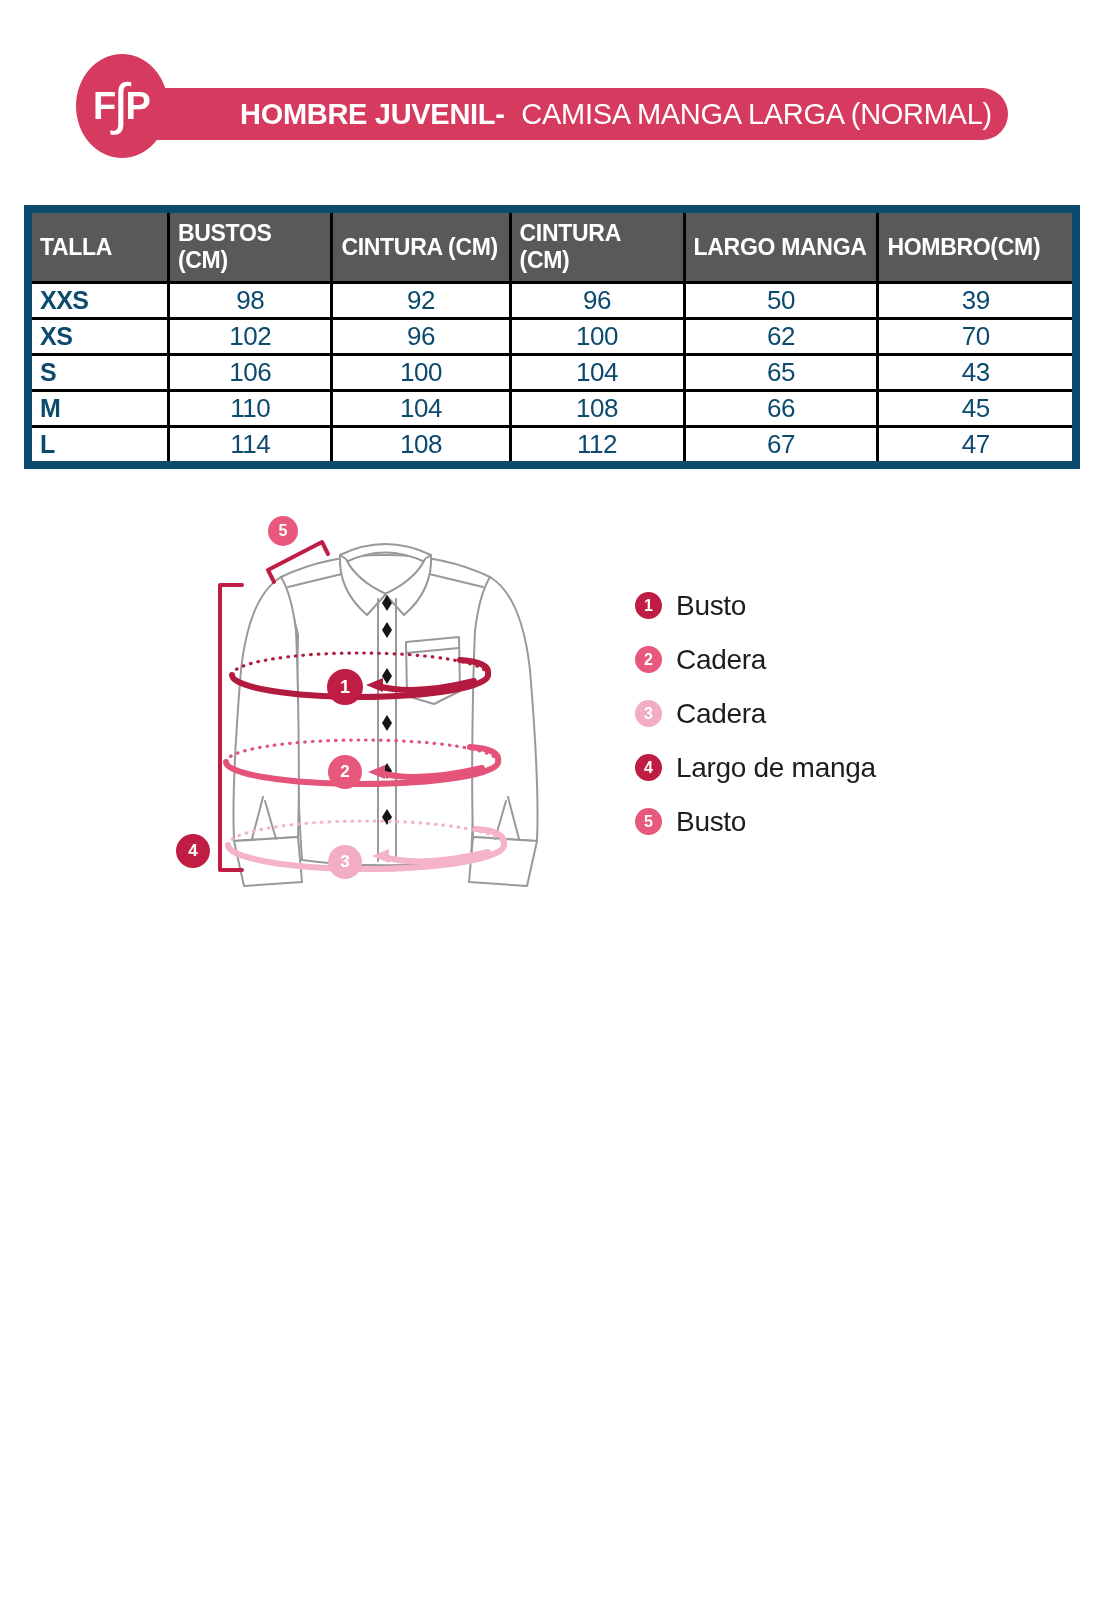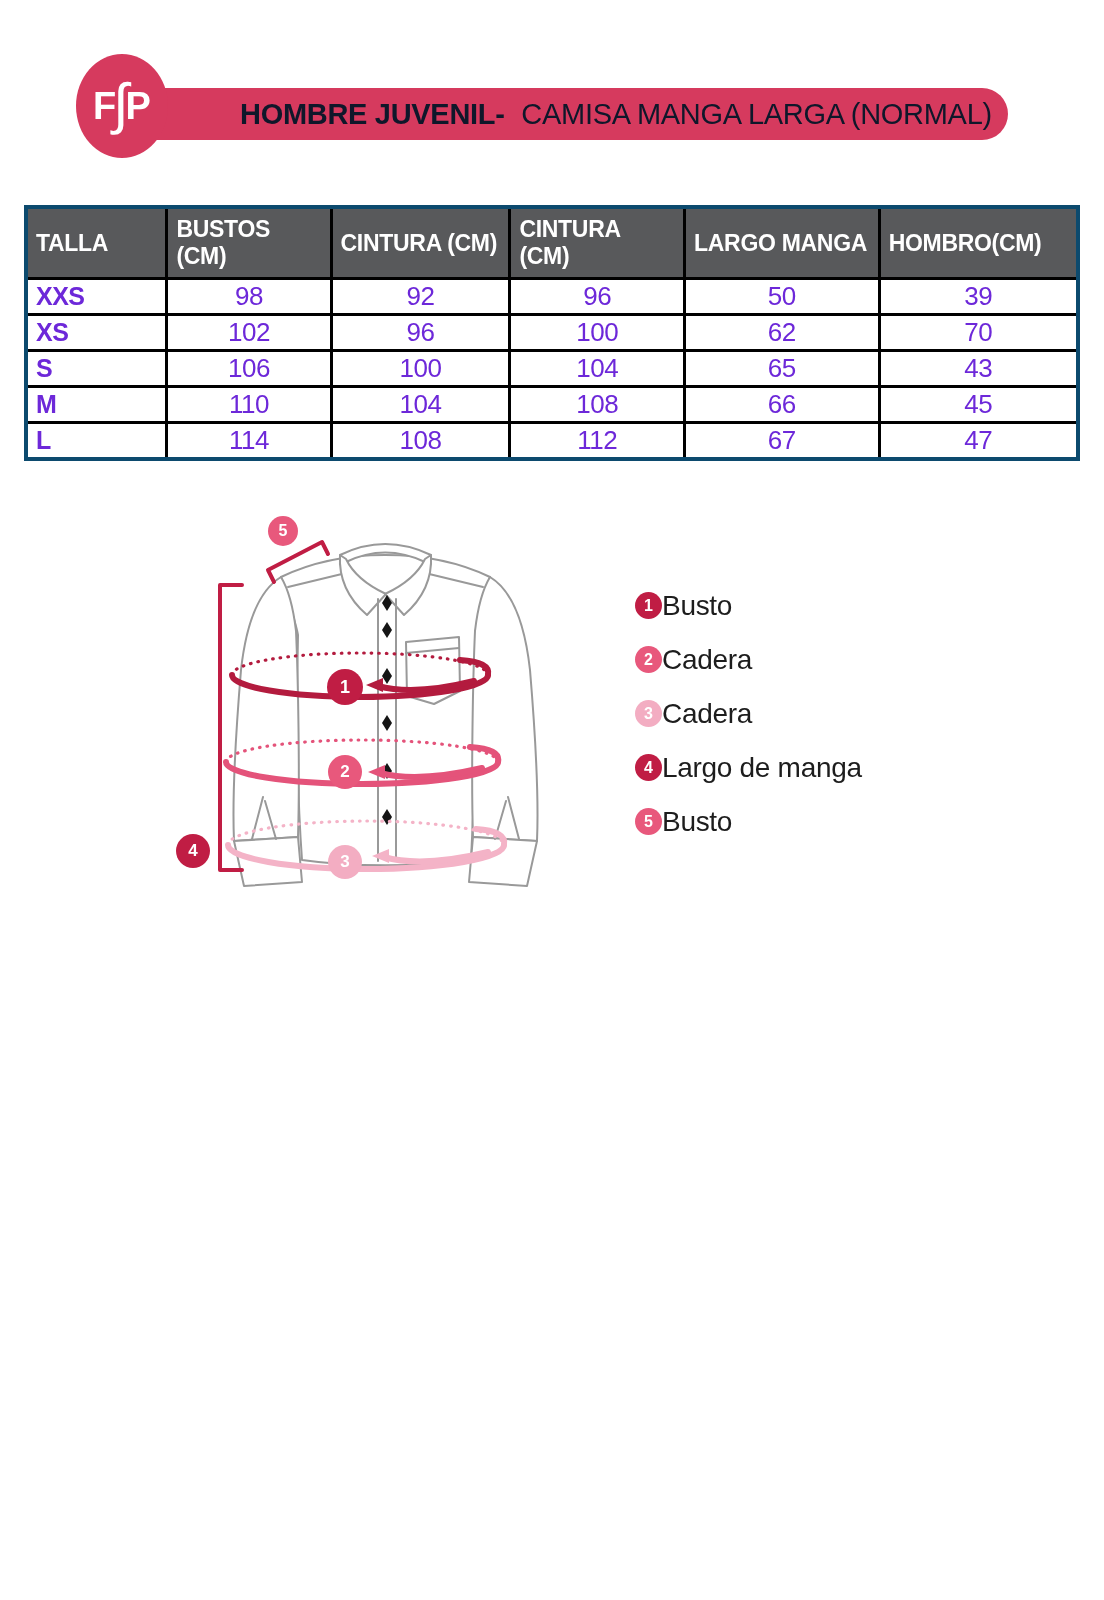--- a/index.html
+++ b/index.html
@@ -3,35 +3,35 @@
 <meta charset="utf-8">
 <style>
   html,body{margin:0;padding:0;background:#fff;}
   .page{position:relative;width:1104px;height:1600px;background:#fff;overflow:hidden;
         font-family:"Liberation Sans",sans-serif;}
 
   
   .brand-bar{position:absolute;left:118px;top:88px;width:890px;height:52px;
              background:var(--accent,#d63a5e);border-radius:26px;
              display:flex;align-items:center;}
-  .brand-title{margin-left:122px;color:#0f172a;font-size:29px;letter-spacing:-0.3px;white-space:nowrap;}
+  .brand-title{margin-left:122px;color:#ffffff;font-size:29px;letter-spacing:-0.3px;white-space:nowrap;}
   .brand-title .t-bold{font-weight:700;}
   .brand-title .t-reg{font-weight:400;margin-left:9px;}
   .brand-logo{position:absolute;left:76px;top:54px;width:92px;height:104px;border-radius:50%;
               background:var(--accent,#d63a5e);display:flex;align-items:center;justify-content:center;
               color:#fff;z-index:2;}
   .brand-logo .lf,.brand-logo .lp{font-size:38px;font-weight:700;}
   .brand-logo .ls{font-size:56px;font-weight:400;margin:0 -3px 6px -3px;}
 
   
   table.size-table{position:absolute;left:24px;top:205px;width:1056px;
-                   border-collapse:collapse;border:4px solid #0c4a6e;table-layout:fixed;}
+                   border-collapse:collapse;border:8px solid #0c4a6e;table-layout:fixed;}
   .size-table th{background:var(--table-header-bg,#58595b);color:#fff;font-size:23px;font-weight:700;
                  text-align:left;padding:7px 8px;border:3px solid #000;letter-spacing:-0.3px;}
-  .size-table td{font-size:26px;color:#6d28d9;text-align:center;height:30px;padding:1px 0;
+  .size-table td{font-size:26px;color:#0c4a6e;text-align:center;height:30px;padding:1px 0;
                  border:3px solid #000;letter-spacing:-0.5px;}
   .size-table td.size-cell{text-align:left;font-weight:700;padding-left:8px;font-size:25px;}
   col.c0{width:13.4%}col.c1{width:15.6%}col.c2{width:17.0%}
   col.c3{width:16.6%}col.c4{width:18.5%}col.c5{width:18.9%}
 
   
   .diagram{position:absolute;left:150px;top:495px;width:470px;height:400px;}
   .diagram svg{position:absolute;left:0;top:0;}
   .ln{fill:none;stroke:var(--line-gray,#999);stroke-width:2;stroke-linejoin:round;stroke-linecap:round;}
   .lnf{fill:#fff;stroke:var(--line-gray,#999);stroke-width:2;stroke-linejoin:round;}
@@ -56,21 +56,21 @@
   .b2{left:178px;top:260px;width:34px;height:34px;font-size:17px;}
   .b3{left:178px;top:350px;width:34px;height:34px;font-size:17px;}
   .b4{left:26px;top:339px;width:34px;height:34px;font-size:17px;}
   .b5{left:118px;top:21px;width:30px;height:30px;font-size:16px;}
 
   
   .legend{position:absolute;left:635px;top:592px;list-style:none;margin:0;padding:0;}
   .legend li{display:flex;align-items:center;margin-bottom:27px;height:27px;}
   .lbadge{width:27px;height:27px;border-radius:50%;color:#fff;font-weight:700;font-size:16px;
           display:flex;align-items:center;justify-content:center;flex:0 0 27px;}
-  .llabel{font-size:28px;color:var(--text-dark,#1d1d1d);letter-spacing:-0.3px;}
+  .llabel{margin-left:14px;font-size:28px;color:var(--text-dark,#1d1d1d);letter-spacing:-0.3px;}
 </style>
 </head>
 <body>
 
 <div class="page">
 
   <div class="brand-logo">
     <span class="lf">F</span>
       <span class="ls">∫</span>
       <span class="lp">P</span>

